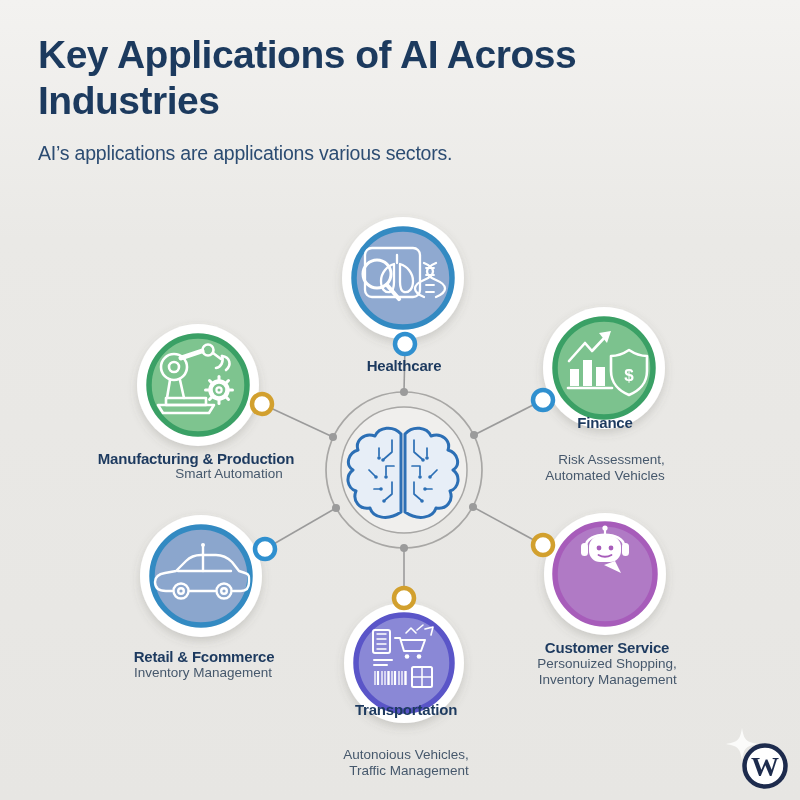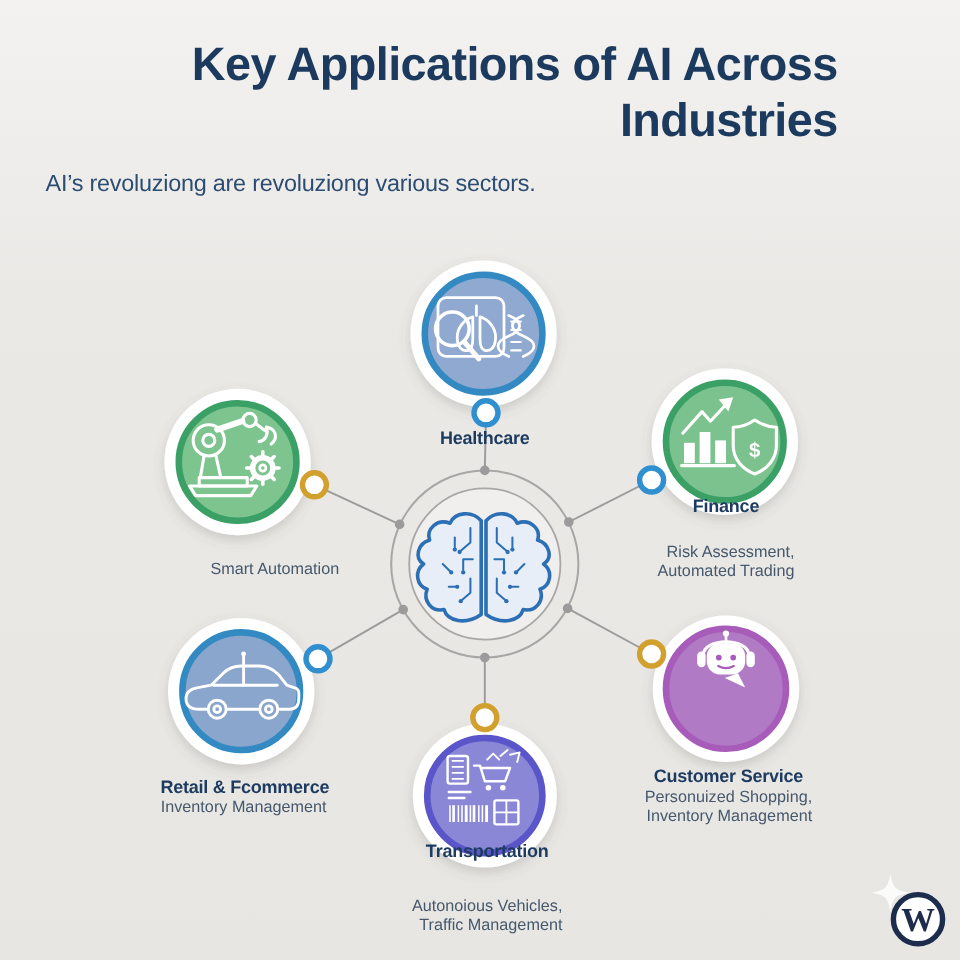--- a/index.html
+++ b/index.html
@@ -7,21 +7,20 @@
     position:relative;width:800px;height:800px;overflow:hidden;
     background:linear-gradient(180deg,#f3f2f0 0%,#eae9e6 30%,#e7e6e3 100%);
     font-family:"Liberation Sans","DejaVu Sans",sans-serif;
   }
   #diagram{position:absolute;left:0;top:0;z-index:1;}
   .txt{position:absolute;z-index:2;}
   .page-title{
     left:38px;top:32px;width:660px;
     font-size:39px;font-weight:700;line-height:1.17;letter-spacing:-0.5px;
     color:#1c3a5e;
-    text-align:right;
   }
   .page-subtitle{
     left:38px;top:142px;width:600px;
     font-size:19.5px;font-weight:400;letter-spacing:-0.2px;
     color:#2c4c72;
   }
   .node-label{
     transform:translateX(-50%);white-space:nowrap;text-align:center;
     font-size:15px;font-weight:700;letter-spacing:-0.2px;color:#1d3a5f;
   }
@@ -244,30 +243,31 @@
     </g>
 
     <g>
       <path d="M742 728 C744 740 746 742 758 744 C746 746 744 748 742 760 C740 748 738 746 726 744 C738 742 740 740 742 728 Z" fill="#fbfbfa"></path>
       <circle cx="765" cy="766" r="20.5" fill="#ffffff" stroke-width="4.5" stroke="#1d2b4d"></circle>
       <text x="765" y="776" text-anchor="middle" font-family="Liberation Serif, serif" font-size="28" font-weight="bold" fill="#1d2b4d">W</text>
     </g>
   </svg>
 
   <h1 class="txt page-title" style="margin:0;">Key Applications of AI Across Industries</h1>
-  <div class="txt page-subtitle">AI’s revoluziong are revoluziong various sectors.</div>
+  <div class="txt page-subtitle">AI’s applications are applications various sectors.</div>
 
   <div class="txt node-label" style="left:404px;top:357px;">Healthcare</div>
 
+  <div class="txt node-label" style="left:196px;top:450px;">Manufacturing &amp; Production</div>
   <div class="txt node-sub" style="left:197px;top:466px;margin-left:32px;">Smart Automation</div>
 
   <div class="txt node-label" style="left:605px;top:414px;">Finance</div>
   <div class="txt node-sub" style="left:605px;top:452px;">
     <div>Risk Assessment,</div>
-    <div>Automated Trading</div>
+    <div>Automated Vehicles</div>
   </div>
 
   <div class="txt node-label" style="left:204px;top:648px;">Retail &amp; Fcommerce</div>
   <div class="txt node-sub" style="left:203px;top:665px;">Inventory Management</div>
 
   <div class="txt node-label" style="left:406px;top:701px;">Transportation</div>
   <div class="txt node-sub" style="left:406px;top:747px;">
     <div>Autonoious Vehicles,</div>
     <div>Traffic Management</div>
   </div>

